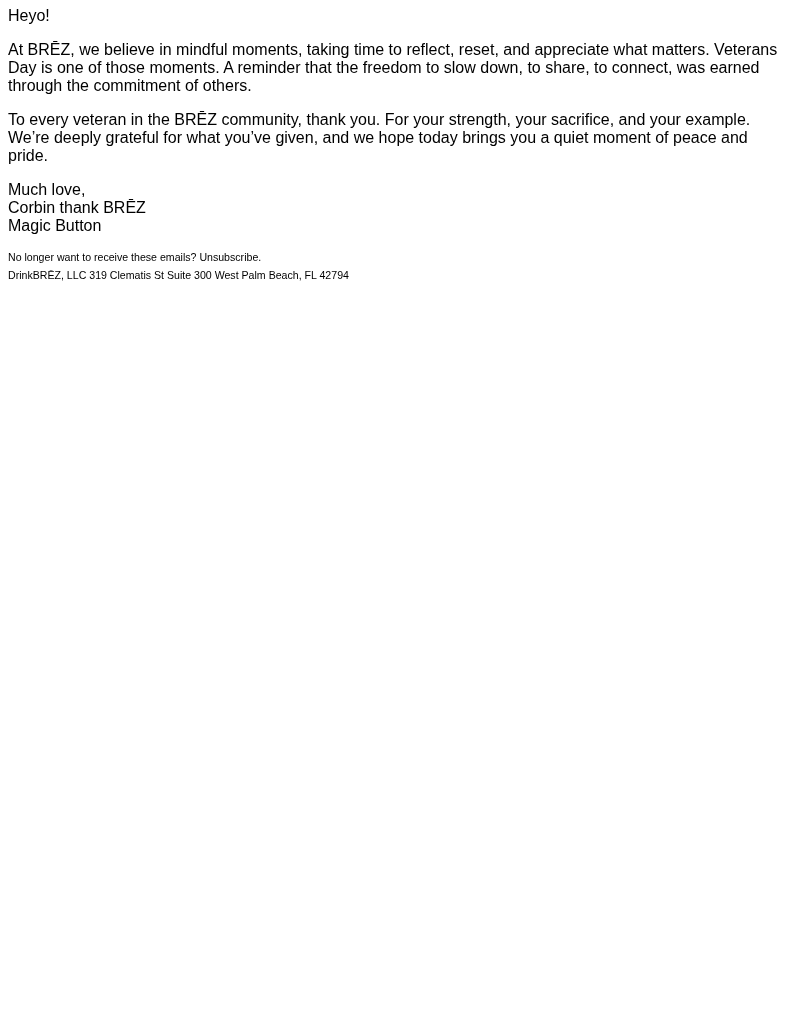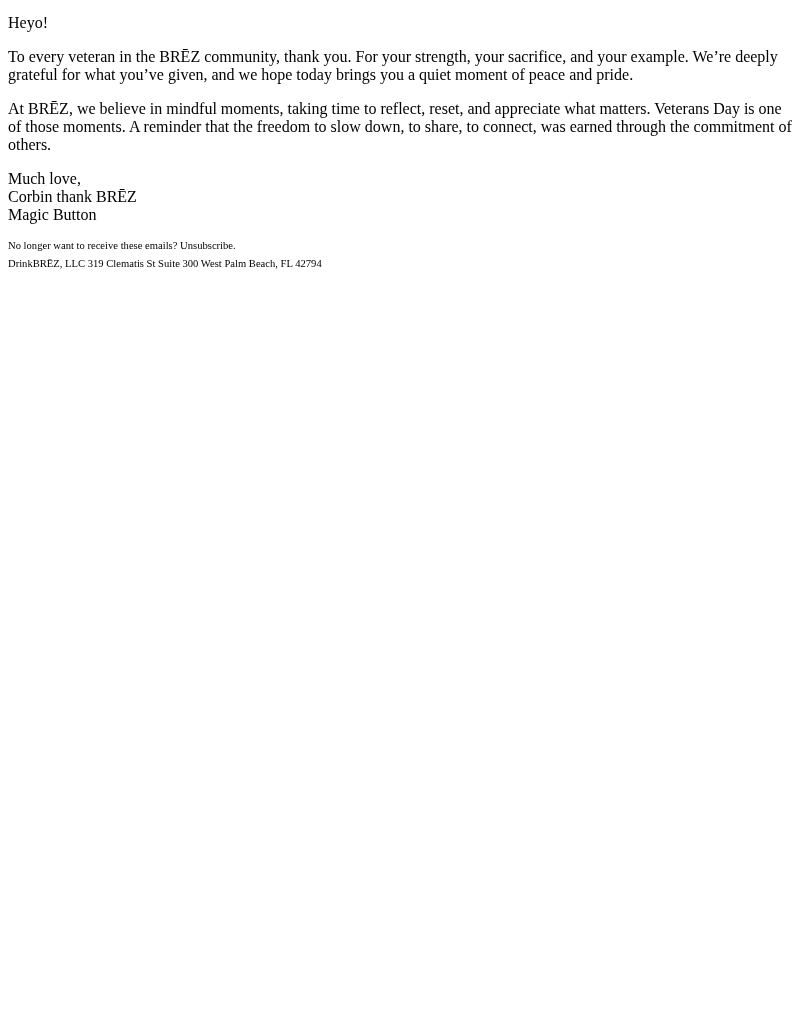--- a/index.html
+++ b/index.html
@@ -1,43 +1,43 @@
 <!DOCTYPE html>
 <html><head>
   <meta charset="utf-8">
   <style>
     html, body { margin: 0; padding: 0; background: #ffffff; }
     body {
       width: 800px; height: 1024px; overflow: hidden;
       font-family: "Liberation Sans", sans-serif;
       color: #000000;
     }
-    .email { padding: 14px 8px 0 8px; font-family: Liberation Serif, serif; }
+    .email { padding: 7px 8px 0 8px; }
     .email p {
       margin: 0 0 16px 0;
       font-size: 16px;
       line-height: 18px;
       width: 784px;
     }
     .email p.sig span { display: block; }
     .footer { margin-top: 12px; }
     .footer p {
       font-size: 10.6px;
       line-height: 12px;
       margin: 0 0 6px 0;
     }
     .footer a { color: #000000; text-decoration: none; }
   </style>
 </head>
 <body>
 
 <div class="email">
   <p>Heyo!</p>
+  <p>At BRĒZ, we believe in mindful moments, taking time to reflect, reset, and appreciate what matters. Veterans Day is one of those moments. A reminder that the freedom to slow down, to share, to connect, was earned through the commitment of others.</p>
   <p>To every veteran in the BRĒZ community, thank you. For your strength, your sacrifice, and your example. We’re deeply grateful for what you’ve given, and we hope today brings you a quiet moment of peace and pride.</p>
-  <p>At BRĒZ, we believe in mindful moments, taking time to reflect, reset, and appreciate what matters. Veterans Day is one of those moments. A reminder that the freedom to slow down, to share, to connect, was earned through the commitment of others.</p>
   <p class="sig">
     <span>Much love,</span>
     <span>Corbin thank BRĒZ</span>
     <span>Magic Button</span>
   </p>
 
   <div class="footer">
     <p>
       <span>No longer want to receive these emails?</span>
       <a>Unsubscribe.</a>

